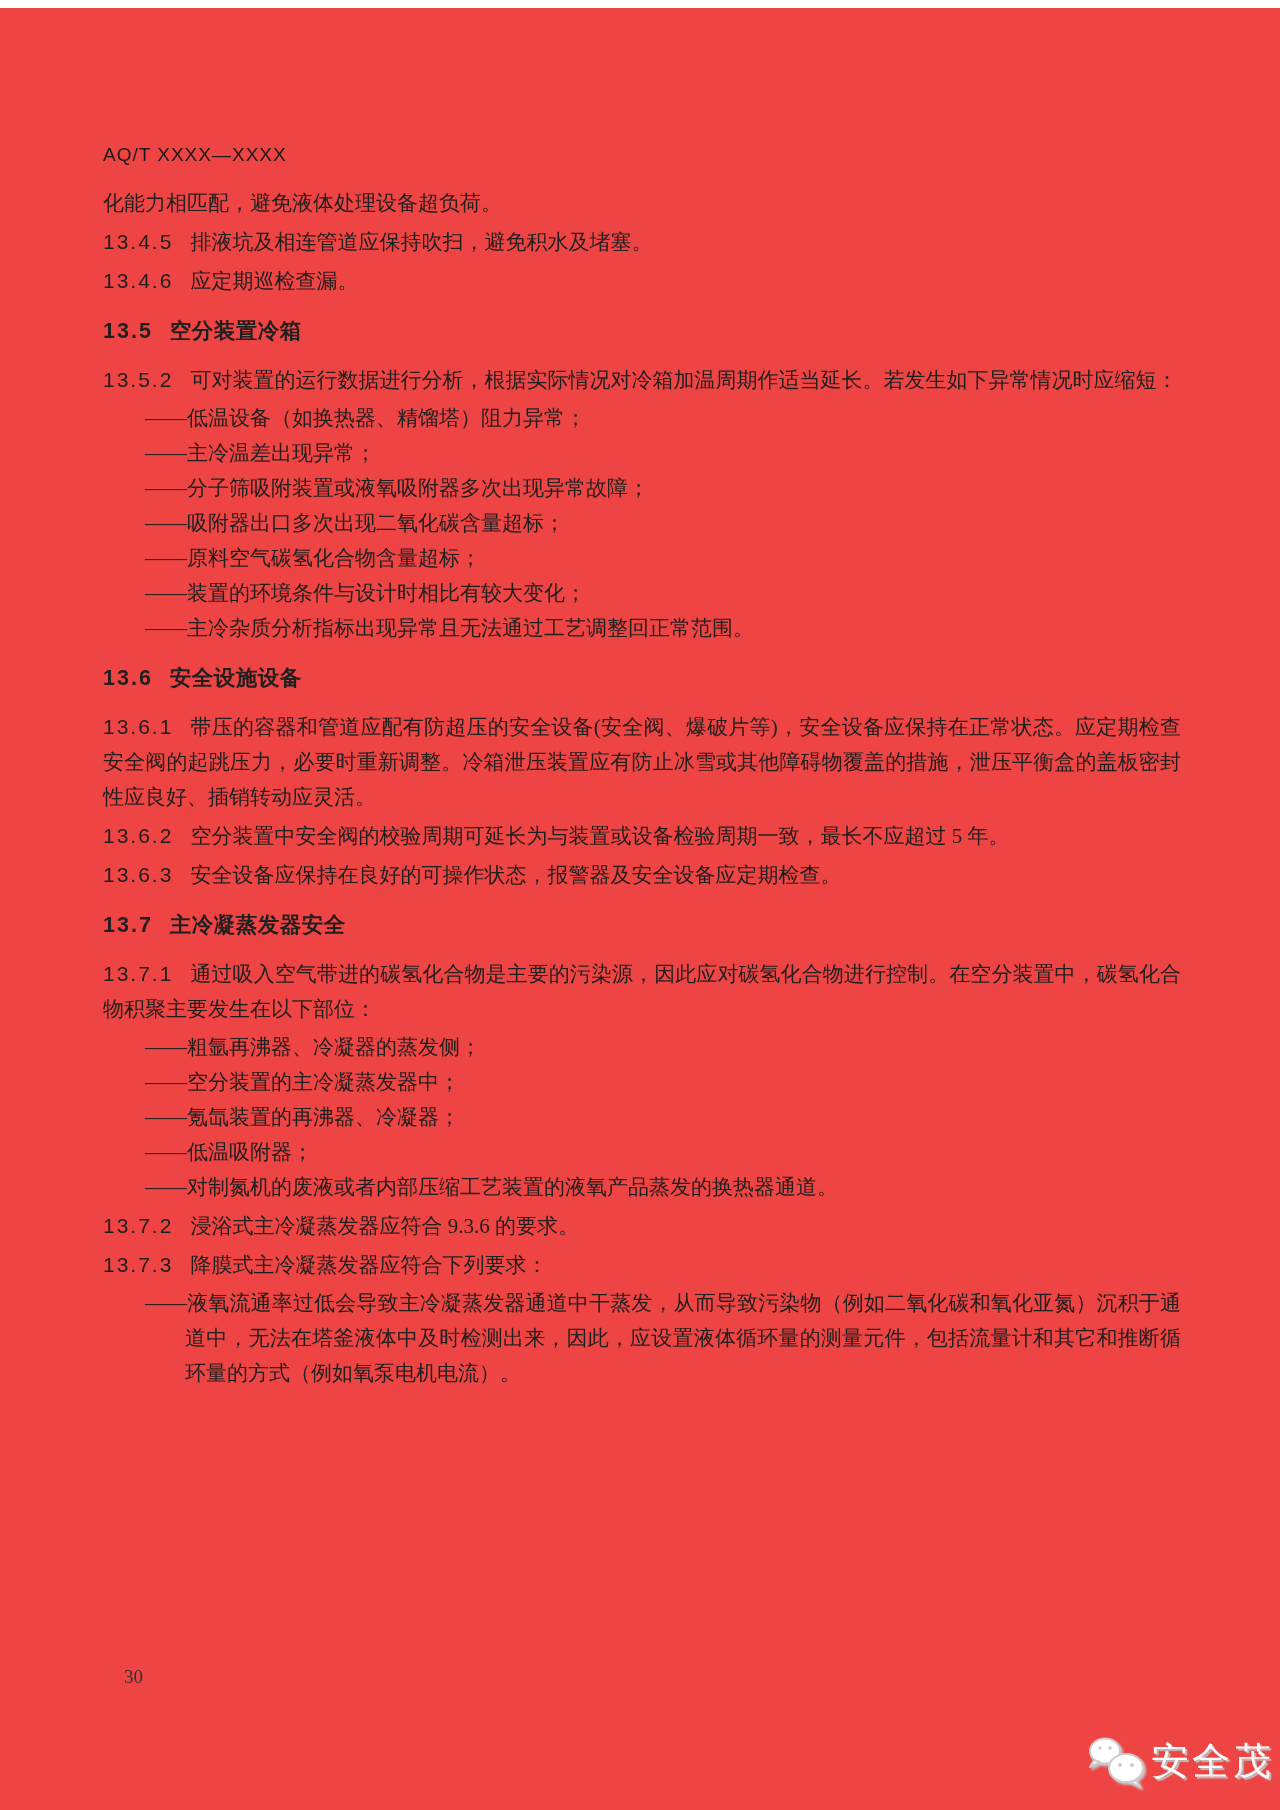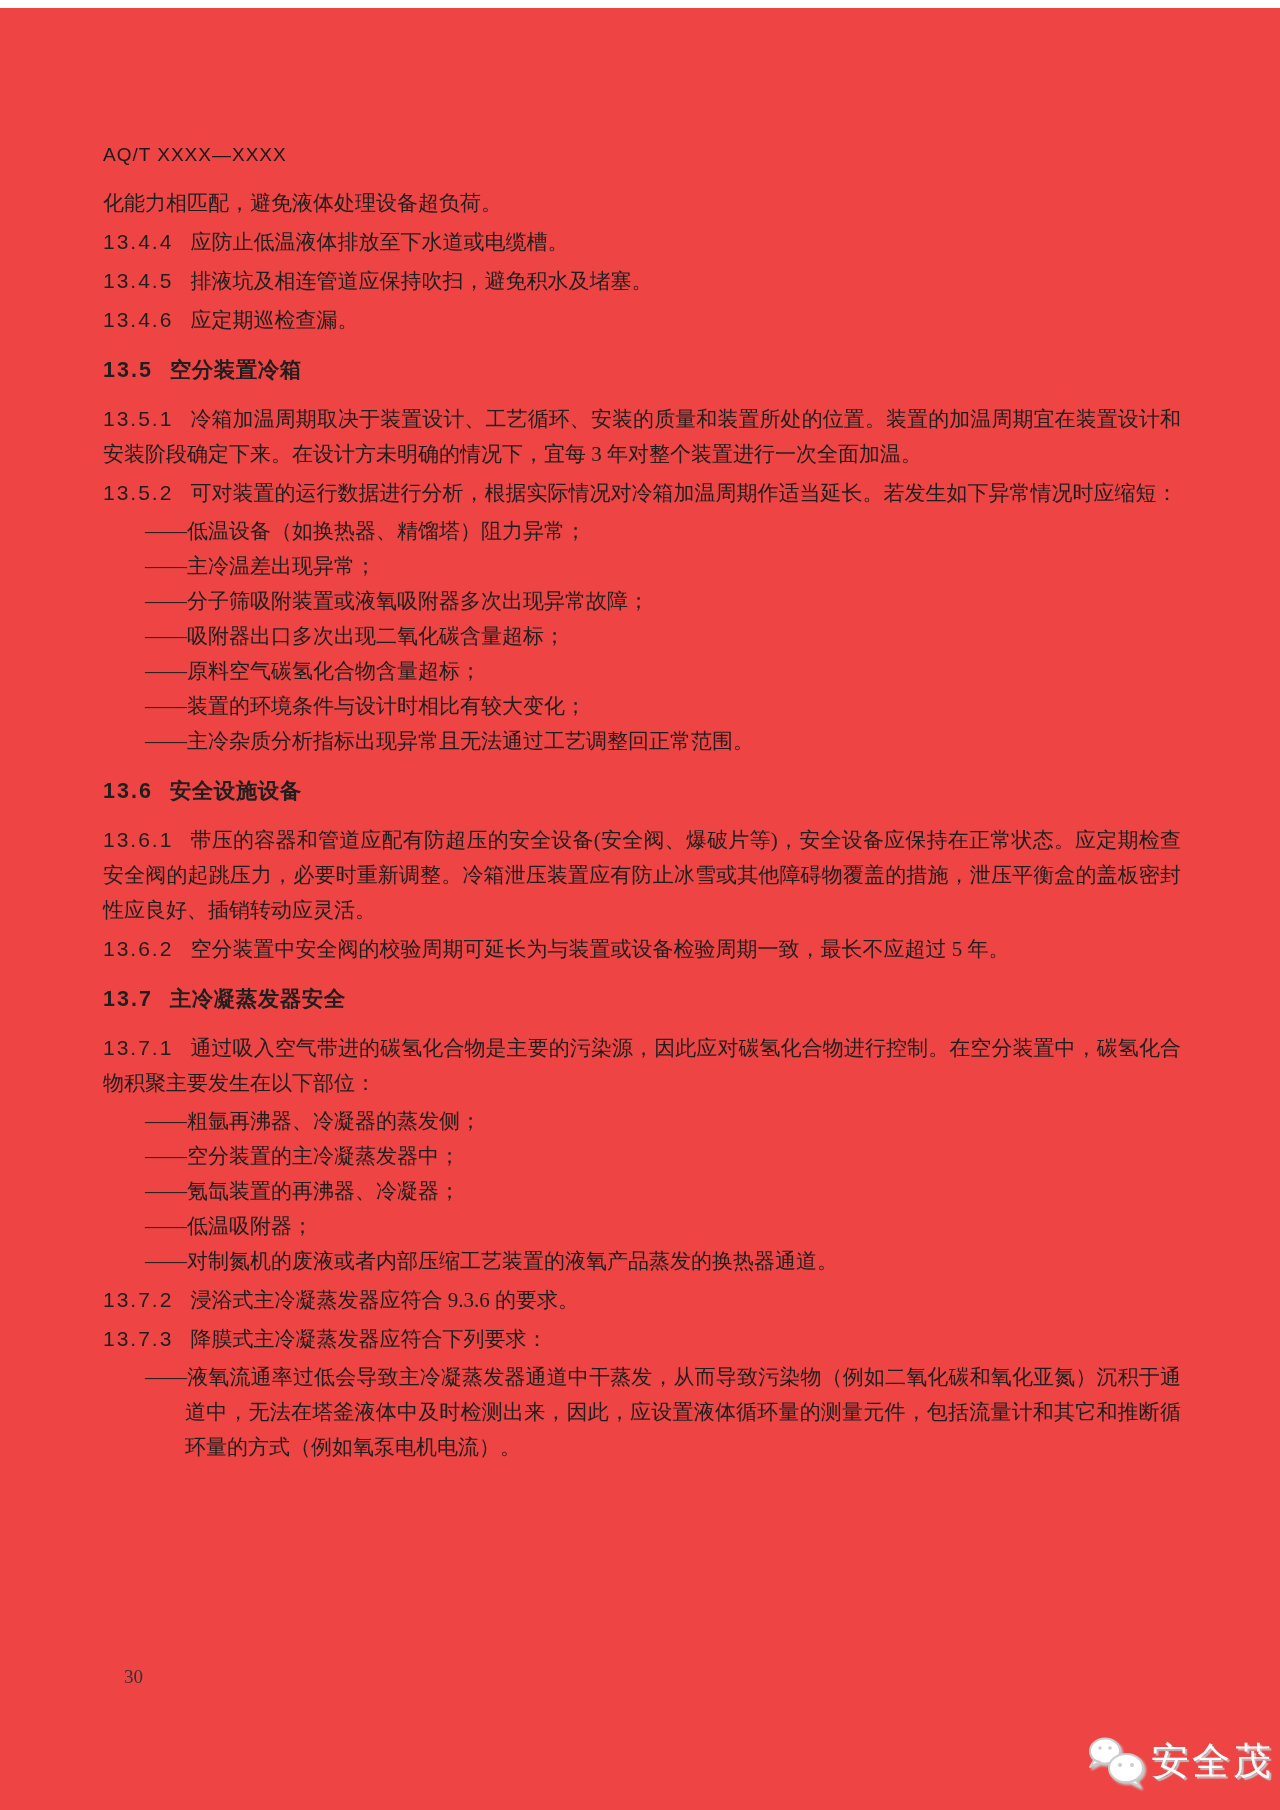--- a/index.html
+++ b/index.html
@@ -83,36 +83,35 @@
 </style>
 </head>
 <body>
 
 <div class="page">
 
   <div class="doc-header">AQ/T XXXX—XXXX</div>
 
   <div class="doc-body">
       <p class="para">化能力相匹配，避免液体处理设备超负荷。</p>
-      <p class="clause"><span class="num">13.4.4</span><span>应防止低温液体排放至下水道或电缆槽。</span></p>
       <p class="clause"><span class="num">13.4.5</span><span>排液坑及相连管道应保持吹扫，避免积水及堵塞。</span></p>
       <p class="clause"><span class="num">13.4.6</span><span>应定期巡检查漏。</span></p>
       <h2 class="heading"><span class="num">13.5</span><span>空分装置冷箱</span></h2>
-      <p class="clause"><span class="num">13.5.1</span><span>冷箱加温周期取决于装置设计、工艺循环、安装的质量和装置所处的位置。装置的加温周期宜在装置设计和安装阶段确定下来。在设计方未明确的情况下，宜每 3 年对整个装置进行一次全面加温。</span></p>
       <p class="clause"><span class="num">13.5.2</span><span>可对装置的运行数据进行分析，根据实际情况对冷箱加温周期作适当延长。若发生如下异常情况时应缩短：</span></p>
       <p class="dash">——低温设备（如换热器、精馏塔）阻力异常；</p>
       <p class="dash">——主冷温差出现异常；</p>
       <p class="dash">——分子筛吸附装置或液氧吸附器多次出现异常故障；</p>
       <p class="dash">——吸附器出口多次出现二氧化碳含量超标；</p>
       <p class="dash">——原料空气碳氢化合物含量超标；</p>
       <p class="dash">——装置的环境条件与设计时相比有较大变化；</p>
       <p class="dash">——主冷杂质分析指标出现异常且无法通过工艺调整回正常范围。</p>
       <h2 class="heading"><span class="num">13.6</span><span>安全设施设备</span></h2>
       <p class="clause"><span class="num">13.6.1</span><span>带压的容器和管道应配有防超压的安全设备(安全阀、爆破片等)，安全设备应保持在正常状态。应定期检查安全阀的起跳压力，必要时重新调整。冷箱泄压装置应有防止冰雪或其他障碍物覆盖的措施，泄压平衡盒的盖板密封性应良好、插销转动应灵活。</span></p>
       <p class="clause"><span class="num">13.6.2</span><span>空分装置中安全阀的校验周期可延长为与装置或设备检验周期一致，最长不应超过 5 年。</span></p>
+      <p class="clause"><span class="num">13.6.3</span><span>安全设备应保持在良好的可操作状态，报警器及安全设备应定期检查。</span></p>
       <h2 class="heading"><span class="num">13.7</span><span>主冷凝蒸发器安全</span></h2>
       <p class="clause"><span class="num">13.7.1</span><span>通过吸入空气带进的碳氢化合物是主要的污染源，因此应对碳氢化合物进行控制。在空分装置中，碳氢化合物积聚主要发生在以下部位：</span></p>
       <p class="dash">——粗氩再沸器、冷凝器的蒸发侧；</p>
       <p class="dash">——空分装置的主冷凝蒸发器中；</p>
       <p class="dash">——氪氙装置的再沸器、冷凝器；</p>
       <p class="dash">——低温吸附器；</p>
       <p class="dash">——对制氮机的废液或者内部压缩工艺装置的液氧产品蒸发的换热器通道。</p>
       <p class="clause"><span class="num">13.7.2</span><span>浸浴式主冷凝蒸发器应符合 9.3.6 的要求。</span></p>
       <p class="clause"><span class="num">13.7.3</span><span>降膜式主冷凝蒸发器应符合下列要求：</span></p>
       <p class="dash">——液氧流通率过低会导致主冷凝蒸发器通道中干蒸发，从而导致污染物（例如二氧化碳和氧化亚氮）沉积于通道中，无法在塔釜液体中及时检测出来，因此，应设置液体循环量的测量元件，包括流量计和其它和推断循环量的方式（例如氧泵电机电流）。</p>

